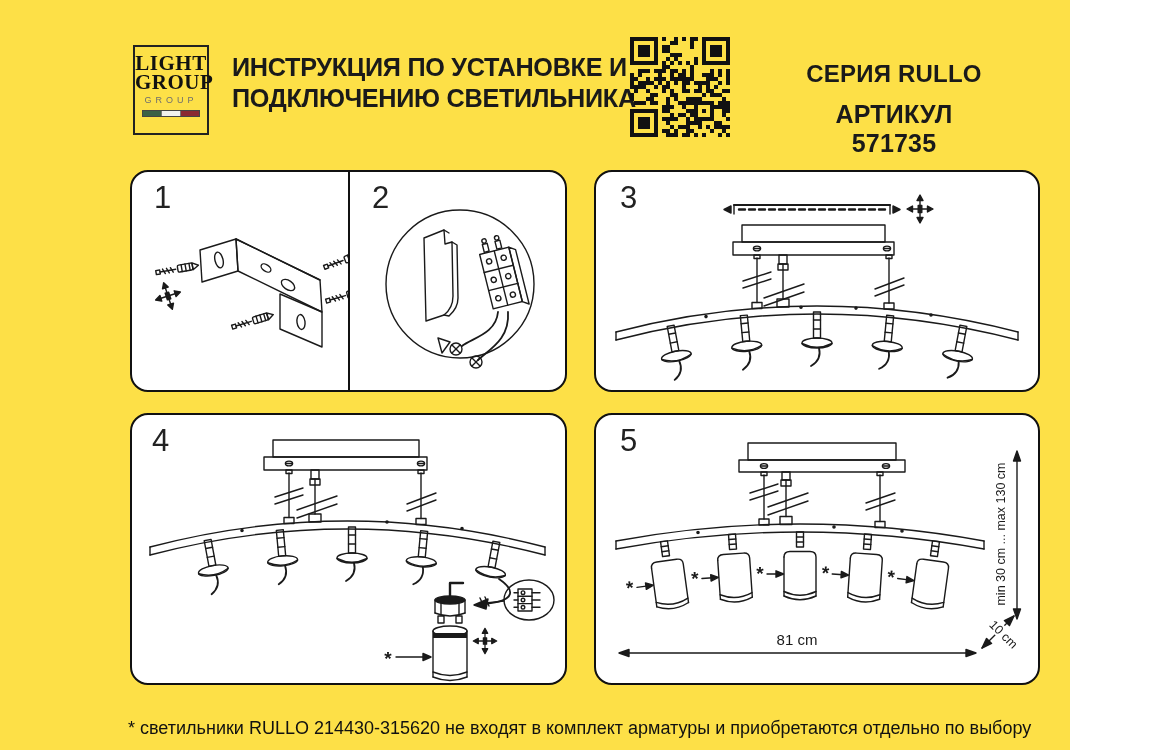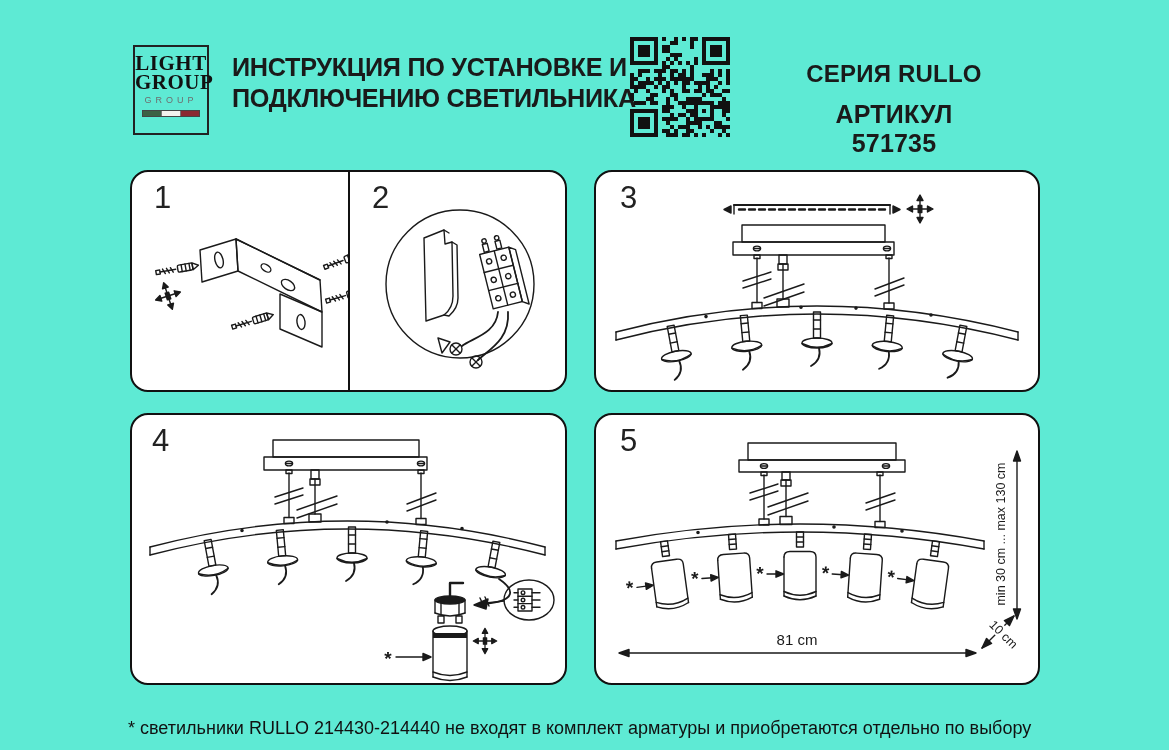--- a/index.html
+++ b/index.html
@@ -1,16 +1,16 @@
 <!DOCTYPE html>
 <html><head>
 <meta charset="utf-8">
 <style>
   html,body{margin:0;padding:0;background:#fff;}
-  .page{position:relative;width:1169px;height:750px;background:#5eead4;overflow:hidden;
+  .page{position:relative;width:1070px;height:750px;background:#fde047;overflow:hidden;
         font-family:"Liberation Sans",sans-serif;color:#1a1a1a;}
   
   .logo-box{position:absolute;left:133px;top:45px;width:76px;height:90px;
             border:2px solid #222;box-sizing:border-box;text-align:center;padding-top:7px;}
   .logo-word{font-family:"Liberation Serif",serif;font-weight:bold;font-size:21px;
              line-height:19px;letter-spacing:.5px;color:#111;}
   .logo-group{font-size:9px;letter-spacing:4px;color:#6e6e6e;margin-top:3px;}
   .logo-flag{display:flex;width:58px;height:7px;margin:5px auto 0 auto;border:1px solid #444;box-sizing:border-box;}
   .logo-flag span{flex:1;border-right:1px solid #777;}
   .logo-flag span:last-child{border-right:none;}
@@ -802,14 +802,14 @@
         <polygon points="418,201 413.4,210.6 408.4,205.6" fill="#1a1a1a"></polygon>
         <polygon points="386,233 395.6,228.4 390.6,223.4" fill="#1a1a1a"></polygon>
       </g>
       <g transform="translate(406,221) rotate(45)">
         <rect x="-20" y="-9" width="40" height="13" fill="#fff"></rect>
         <text x="0" y="2" text-anchor="middle" font-size="12.5">10 cm</text>
       </g>
     </svg>
   </section>
 
-  <p class="footnote">* светильники RULLO 214430-214440 не входят в комплект арматуры и приобретаются отдельно по выбору</p>
+  <p class="footnote">* светильники RULLO 214430-315620 не входят в комплект арматуры и приобретаются отдельно по выбору</p>
 </div>
 
 </body></html>

